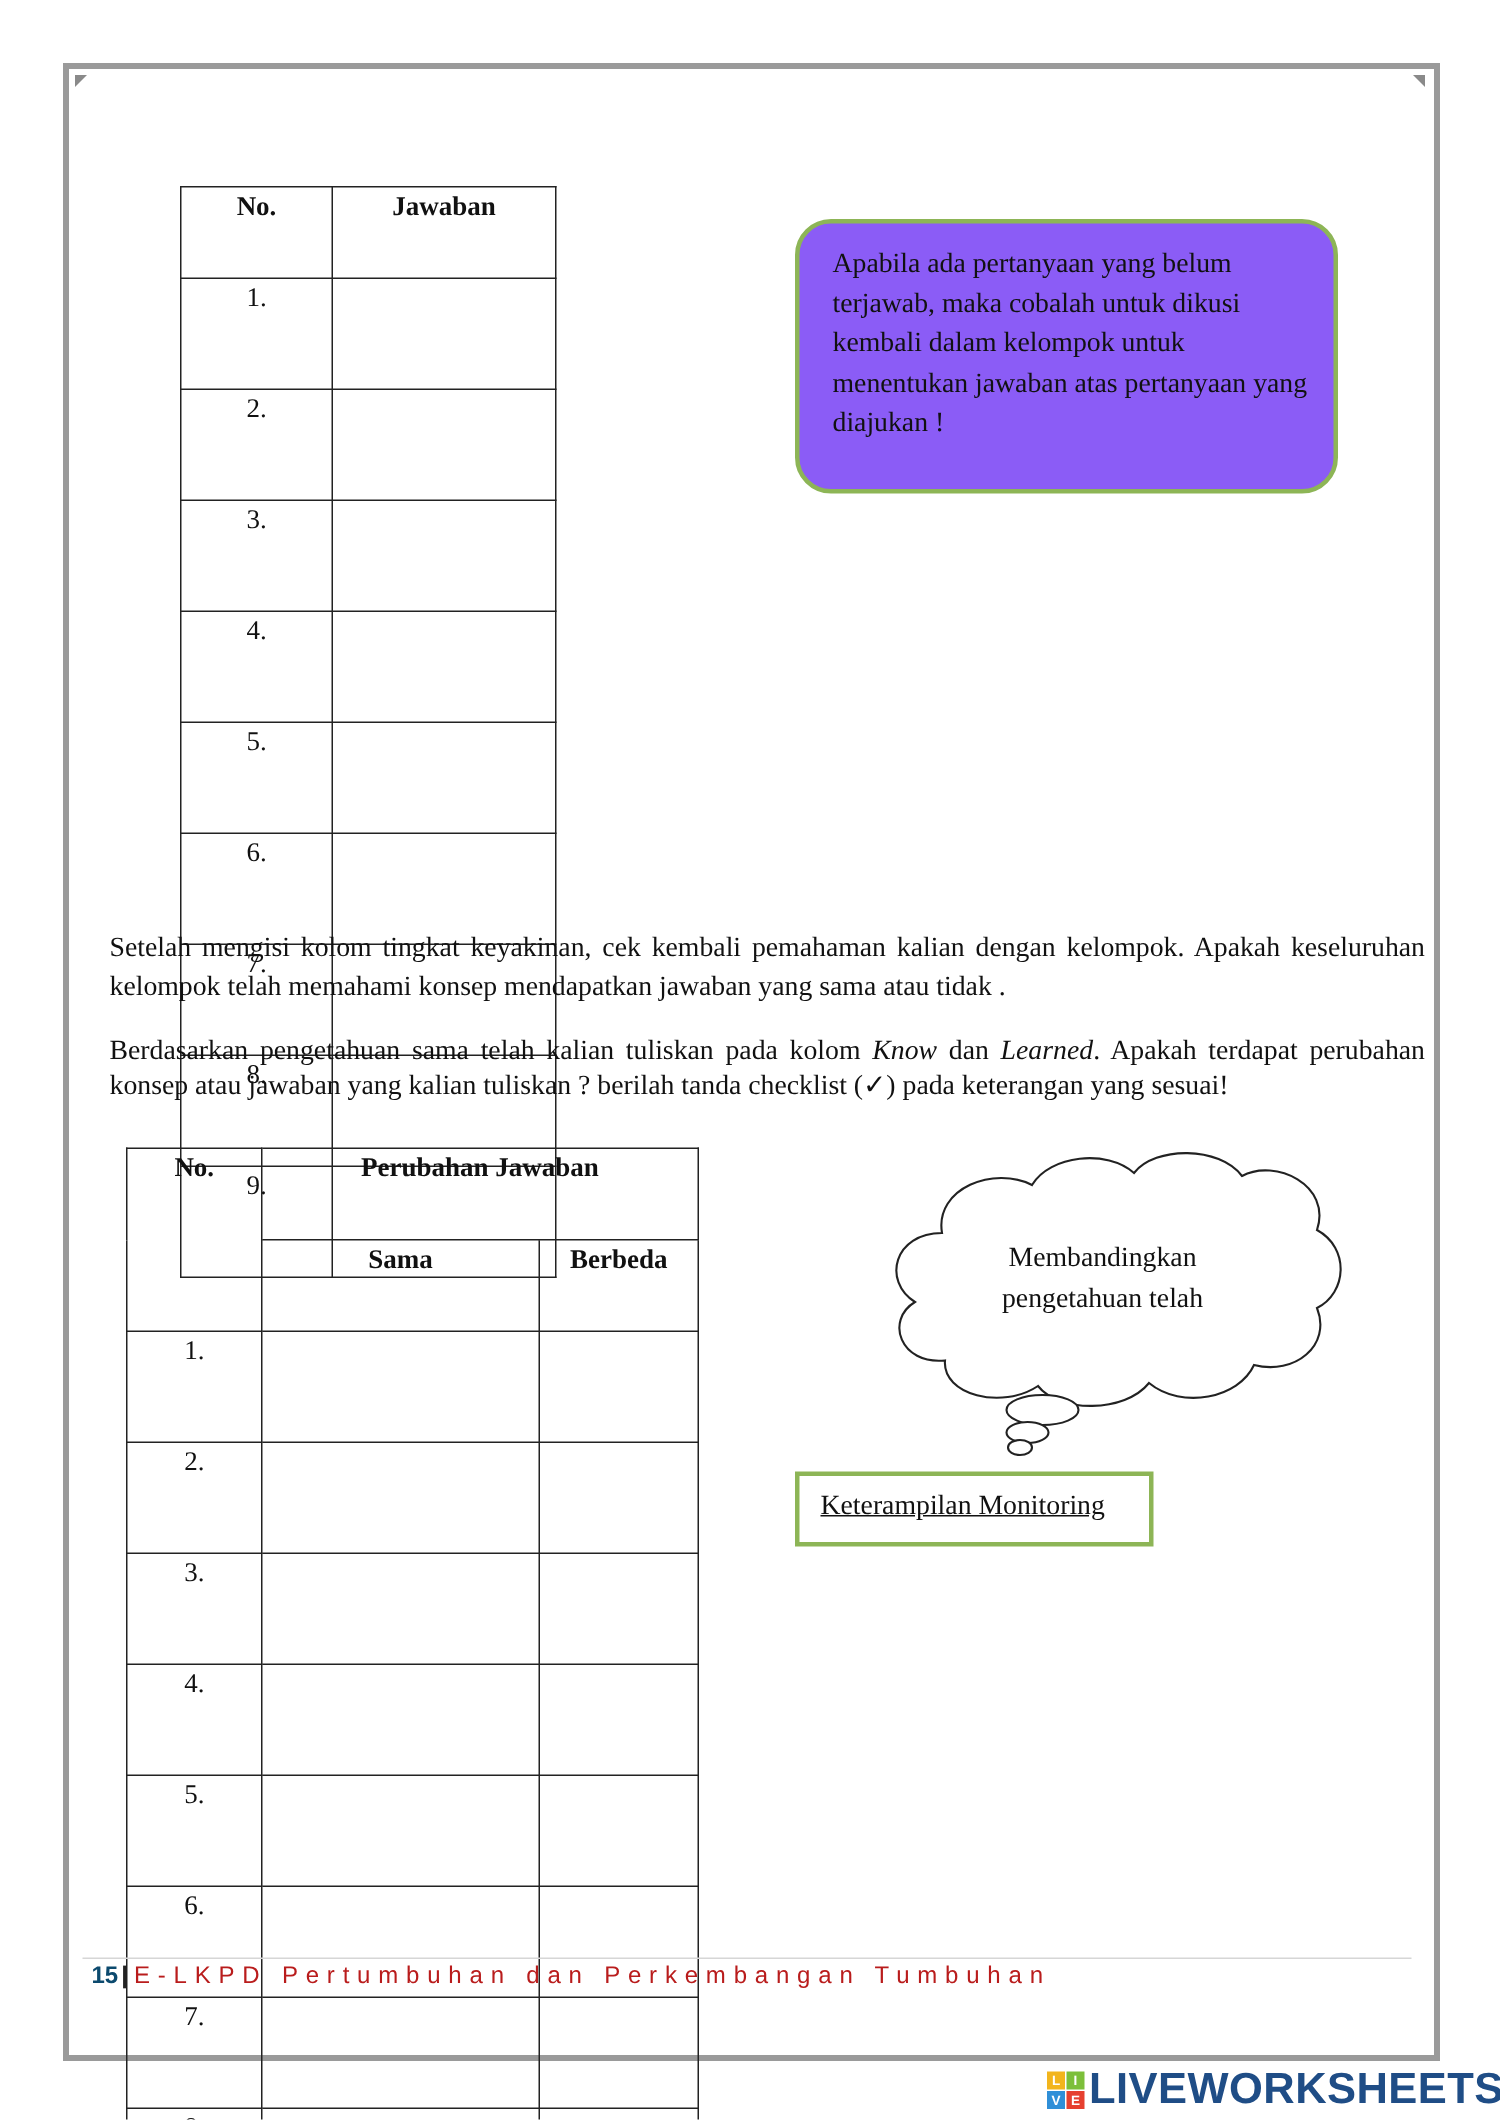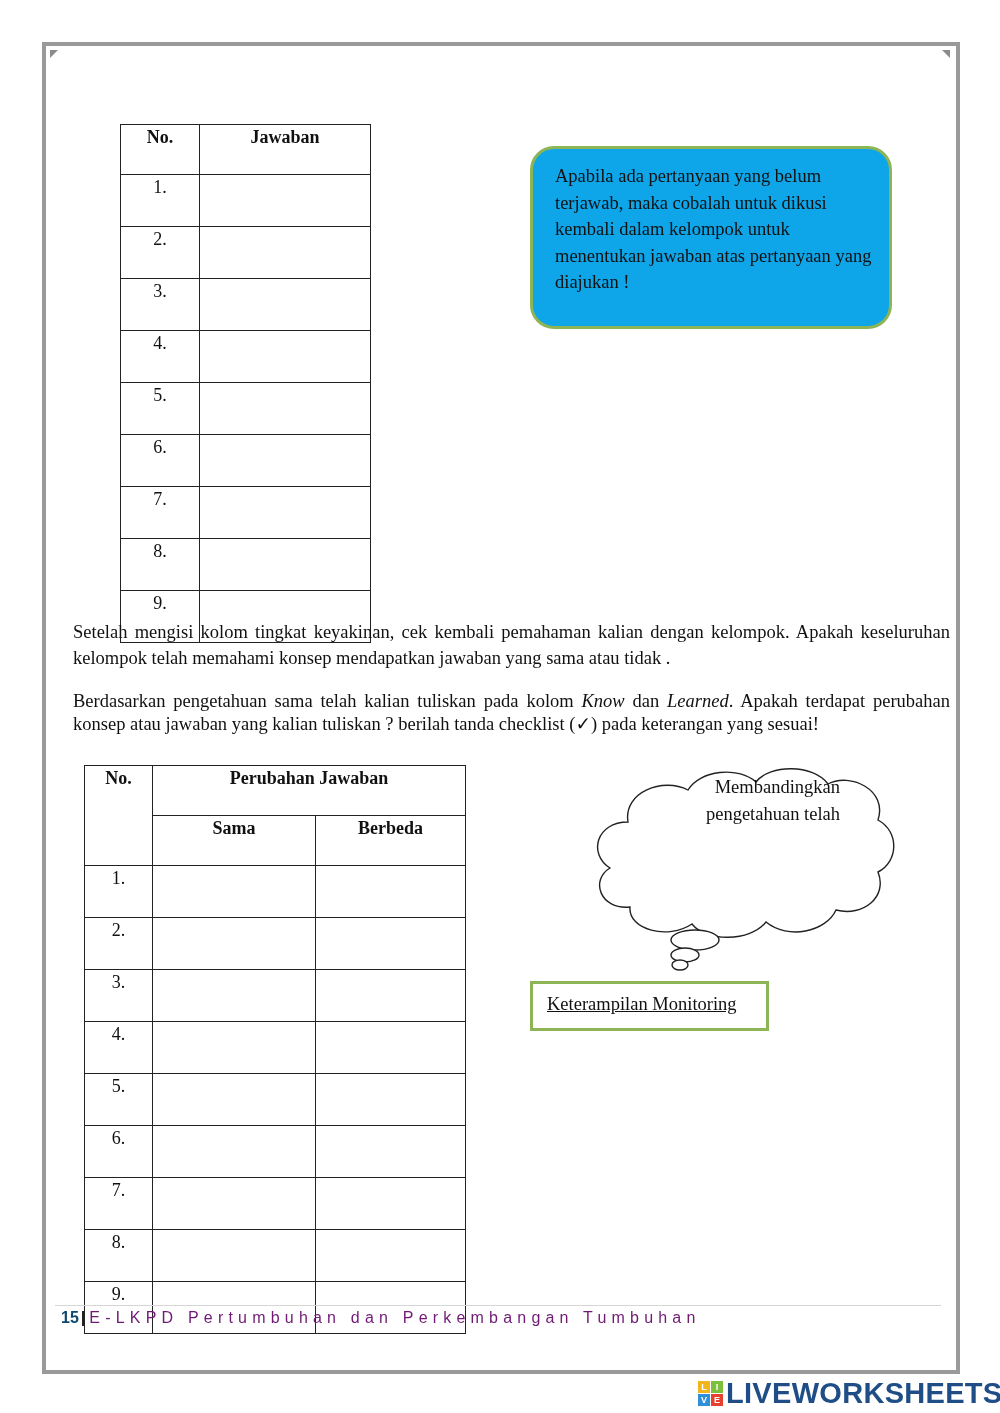--- a/index.html
+++ b/index.html
@@ -5,59 +5,59 @@
   html, body { margin:0; padding:0; background:#ffffff; }
   body { width:1000px; height:1413px; position:relative; overflow:hidden;
          font-family:"Liberation Serif", "DejaVu Serif", serif; color:#111; }
   .frame { position:absolute; left:42px; top:42px; width:910px; height:1324px;
            border:4px solid #9a9a9a; border-bottom-width:4px; box-sizing:content-box; }
   .corner-tri { position:absolute; width:0; height:0; }
   .corner-tl { left:50px; top:50px; border-top:8px solid #8a8a8a; border-right:8px solid transparent; }
   .corner-tr { left:942px; top:50px; border-top:8px solid #8a8a8a; border-left:8px solid transparent; }
 
   table.grid { position:absolute; border-collapse:collapse; }
-  table.grid td, table.grid th { border:1.5px solid #222; padding:4px; vertical-align:top;
+  table.grid td, table.grid th { border:1.5px solid #222; padding:15px; vertical-align:top;
      text-align:center; font-size:18px; }
   table.grid th { font-weight:bold; padding-top:2px; }
   table.grid td.num { padding-top:2px; }
 
   #t1 { left:120px; top:124px; width:251px; }
   #t1 th, #t1 td { height:43px; }
   #t1 .c-no { width:70px; }
 
   #t2 { left:84px; top:765px; width:382px; }
   #t2 th, #t2 td { height:43px; }
   #t2 .c-no { width:59px; }
   #t2 .c-sama { width:154px; }
 
   .greenbox { position:absolute; left:530px; top:146px; width:356px; height:177px;
-     border:3.5px solid #8db556; border-radius:24px; background:#0ea5e9; }
+     border:3.5px solid #8db556; border-radius:24px; background:#8b5cf6; }
   .greenbox p { margin:0; position:absolute; left:22px; top:14px; width:320px;
      font-size:18.5px; line-height:26.5px; }
 
   .para { position:absolute; left:61px; width:877px; font-size:18.5px; text-align:justify;
      text-align-last:left; margin:12px; }
   #p1 { top:607px; line-height:26px; }
   #p2 { top:678px; line-height:23px; }
   .para em { font-style:italic; }
 
   .cloud { position:absolute; left:588px; top:762px; width:310px; height:212px; }
-  .cloud-text { position:absolute; left:630px; top:774px; width:210px; text-align:right;
+  .cloud-text { position:absolute; left:630px; top:826px; width:210px; text-align:center;
      font-size:18.5px; line-height:27px; }
 
   .monitor { position:absolute; left:530px; top:981px; width:233px; height:44px;
      border:3.5px solid #8db556; background:#fff; }
   .monitor span { position:absolute; left:14px; top:10px; font-size:18.5px; white-space:nowrap;text-decoration:underline; }
 
   .footer-line { position:absolute; left:55px; top:1305px; width:886px; height:1px; background:#d6d6d6; }
   .footer { position:absolute; left:61px; top:1309px; font-family:"Liberation Sans", sans-serif;
      font-size:16px; white-space:nowrap; }
   .footer .pg { font-weight:bold; color:#0c4a6e; }
   .footer .sep { font-weight:bold; color:#222; margin:0 4px 0 2px; }
-  .footer .title { color:#701a75; letter-spacing:5.2px; }
+  .footer .title { color:#b91c1c; letter-spacing:5.2px; }
 
   .brand { position:absolute; left:698px; top:1378px; height:30px; display:flex; align-items:center; }
   .brand-logo { display:grid; grid-template-columns:12px 12px; grid-template-rows:12px 12px; gap:1px; margin-right:3px; }
   .brand-logo span { font-family:"Liberation Sans", sans-serif; font-weight:bold; font-size:9px; color:#fff;
      display:flex; align-items:center; justify-content:center; }
   .brand-text { font-family:"Liberation Sans", "DejaVu Sans", sans-serif; font-weight:bold; font-size:29px;
      color:#1f4d86; letter-spacing:0.3px; }
 </style>
 </head>
 <body>

